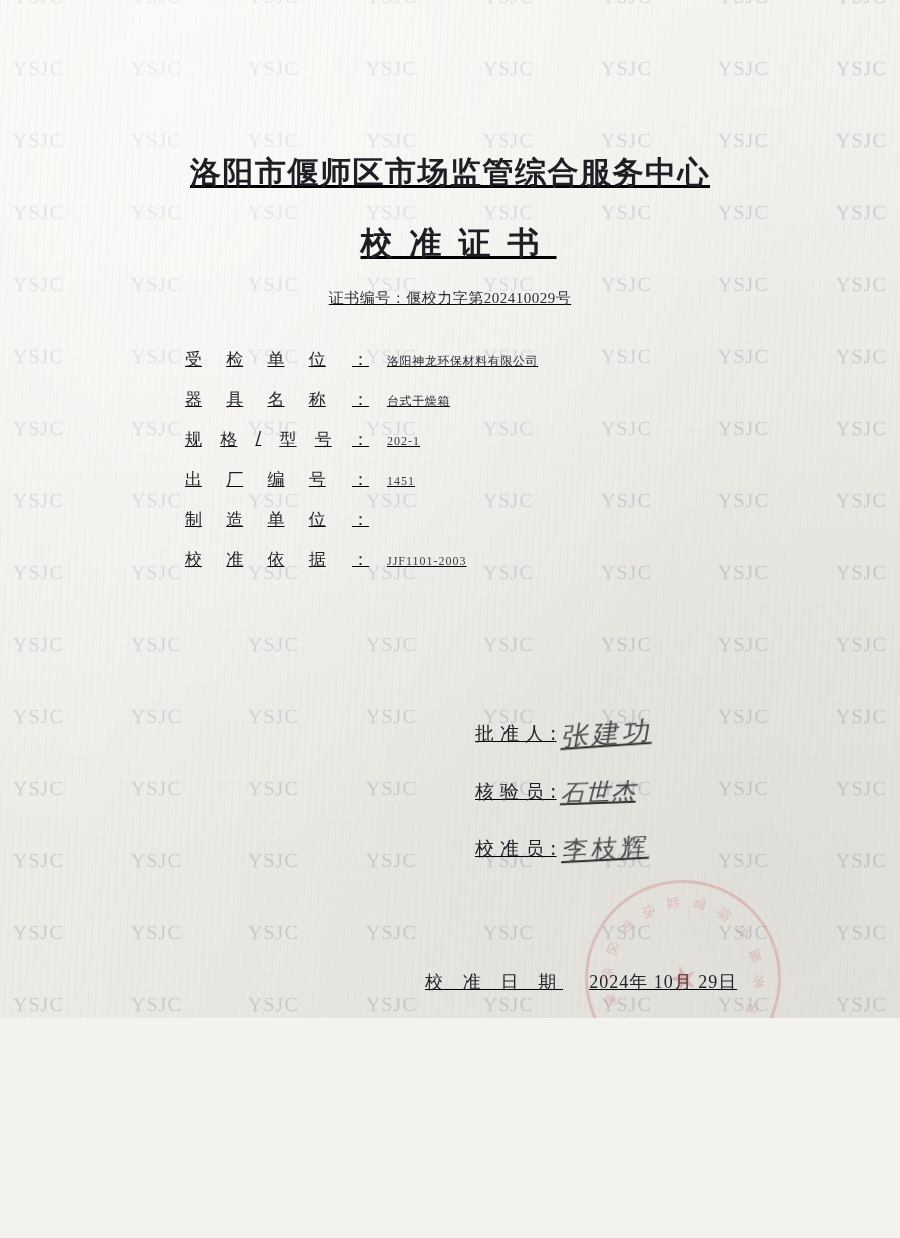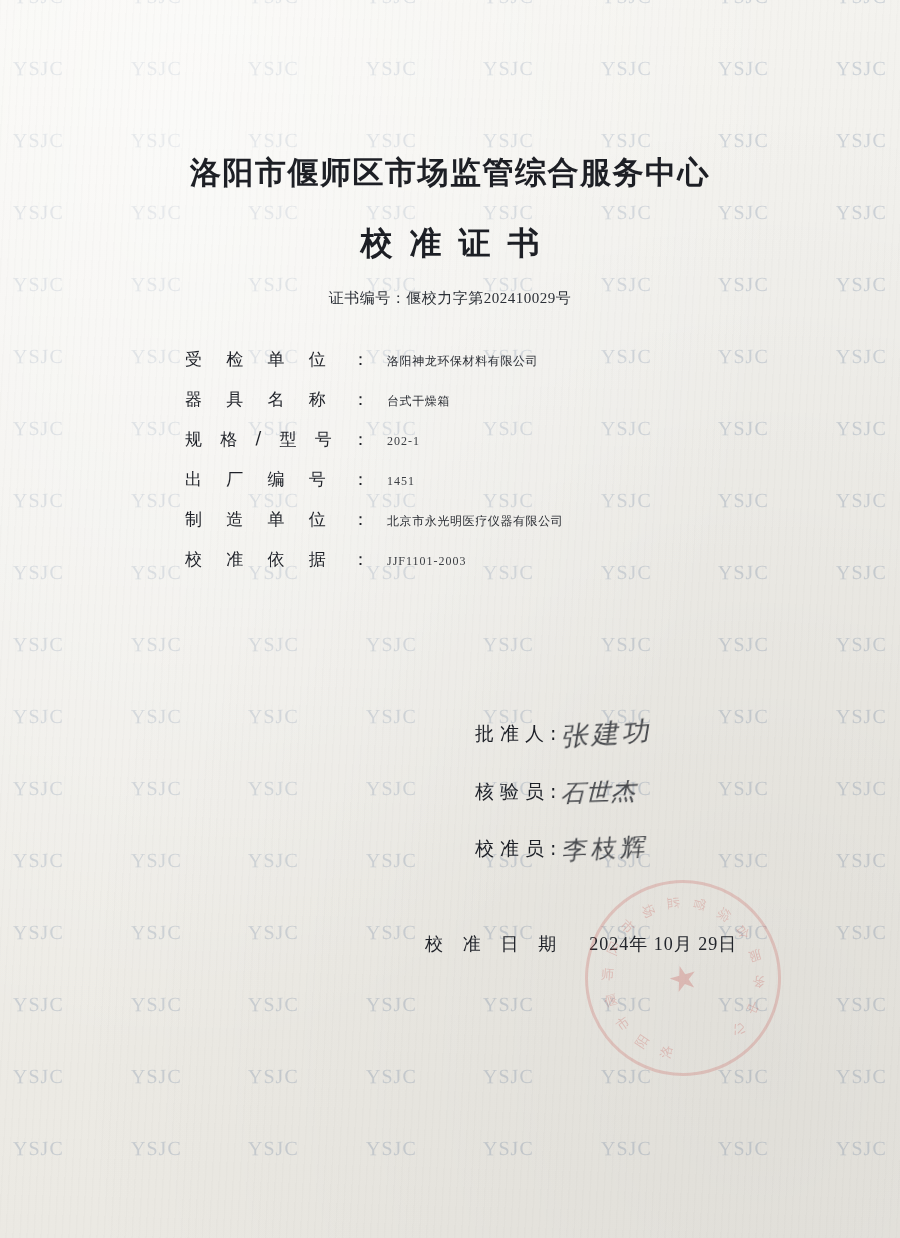--- a/index.html
+++ b/index.html
@@ -11,24 +11,25 @@
     height: 1238px;
     background: #f2f2ee;
     font-family: "Liberation Sans", sans-serif;
     overflow: hidden;
   }
 
   
   #page {
     position: relative;
     width: 900px;
-    height: 1238px;
+    height: 1018px;
     background:
       linear-gradient(160deg, #f7f6f2 0%, #f1f0ec 35%, #eceae4 70%, #e9e7e1 100%);
     overflow: hidden;
+    text-decoration: underline;
   }
 
   
   #page::before {
     content: "";
     position: absolute;
     inset: 0;
     background:
       repeating-linear-gradient(93deg, rgba(0,0,0,0.012) 0px, rgba(0,0,0,0.012) 1px, rgba(255,255,255,0) 2px, rgba(255,255,255,0) 7px),
       radial-gradient(ellipse at 20% 10%, rgba(255,255,255,0.55), rgba(255,255,255,0) 60%),
@@ -193,21 +194,21 @@
   }
   #seal .seal-text span {
     position: absolute;
     left: 50%;
     top: 50%;
     transform-origin: 0 0;
   }
 
   
   .dates {
-    margin-top: 67px;
+    margin-top: 105px;
     padding-left: 330px;
     text-align: right;
   }
   .date-row {
     display: flex;
     align-items: baseline;
     margin-bottom: 12px;
     font-family: "DejaVu Sans", sans-serif;
     font-size: 18px;
     color: #1d2027;
@@ -442,21 +443,20 @@
           <div class="field-value latin">1451</div>
         </div>
         <div class="field-row">
           <div class="field-label">
             <span class="lab-char">制</span>
             <span class="lab-char">造</span>
             <span class="lab-char">单</span>
             <span class="lab-char">位</span>
             <span class="colon">：</span>
           </div>
-          <div class="field-value">北京市永光明医疗仪器有限公司</div>
         </div>
         <div class="field-row">
           <div class="field-label">
             <span class="lab-char">校</span>
             <span class="lab-char">准</span>
             <span class="lab-char">依</span>
             <span class="lab-char">据</span>
             <span class="colon">：</span>
           </div>
           <div class="field-value latin">JJF1101-2003</div>

